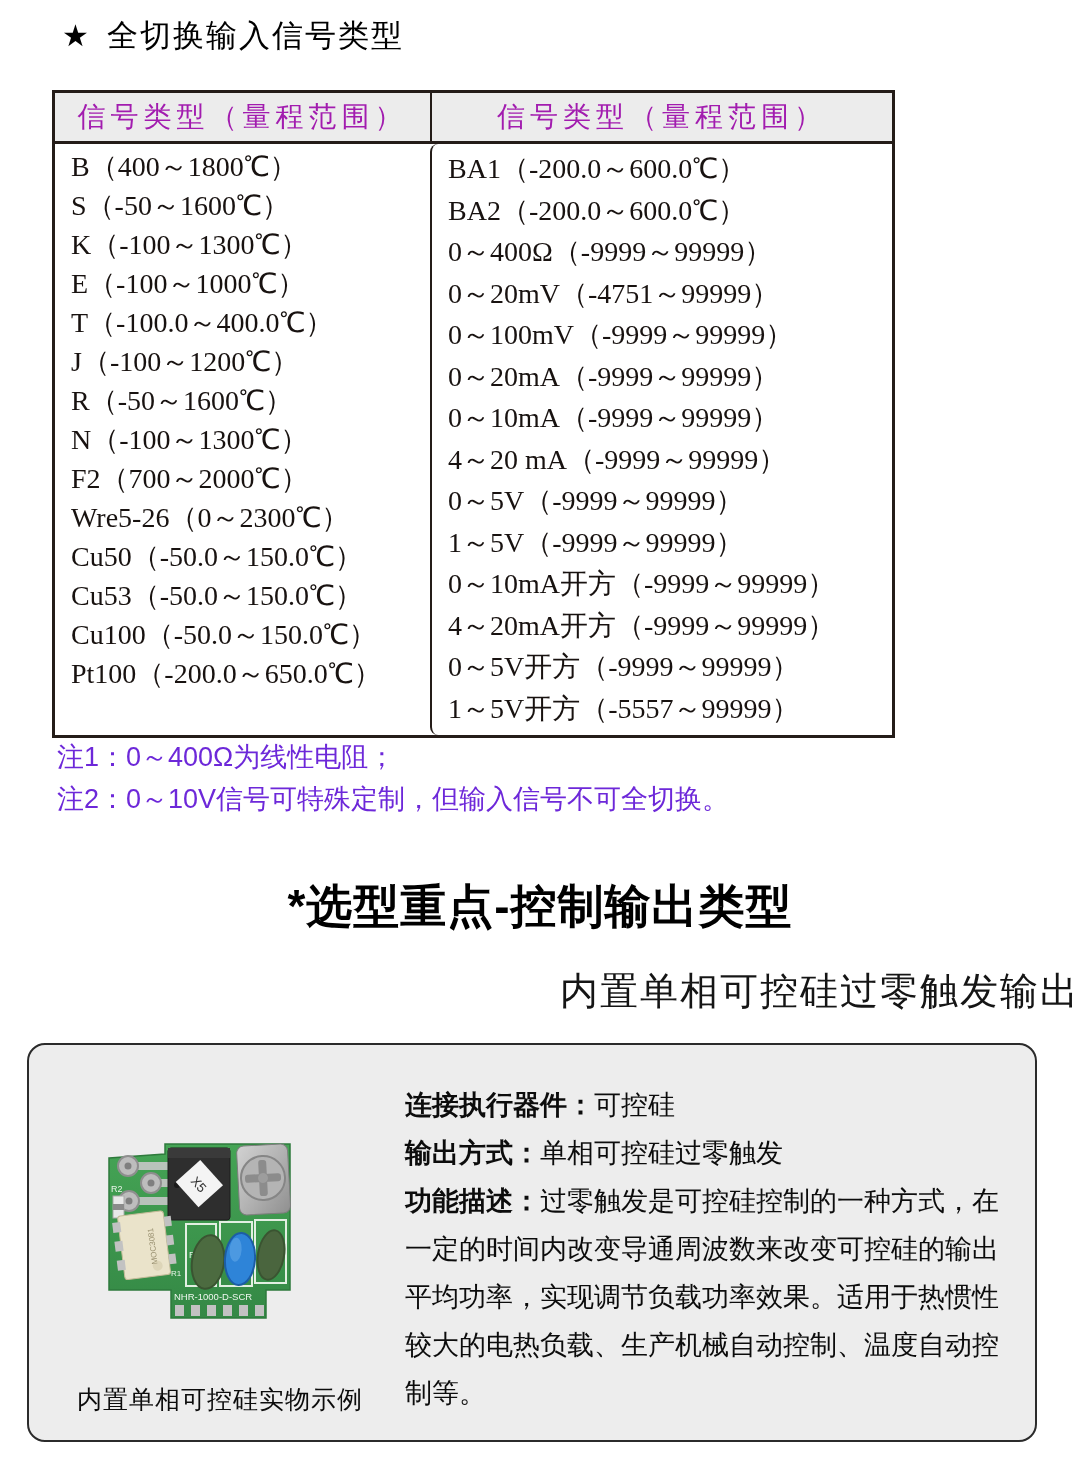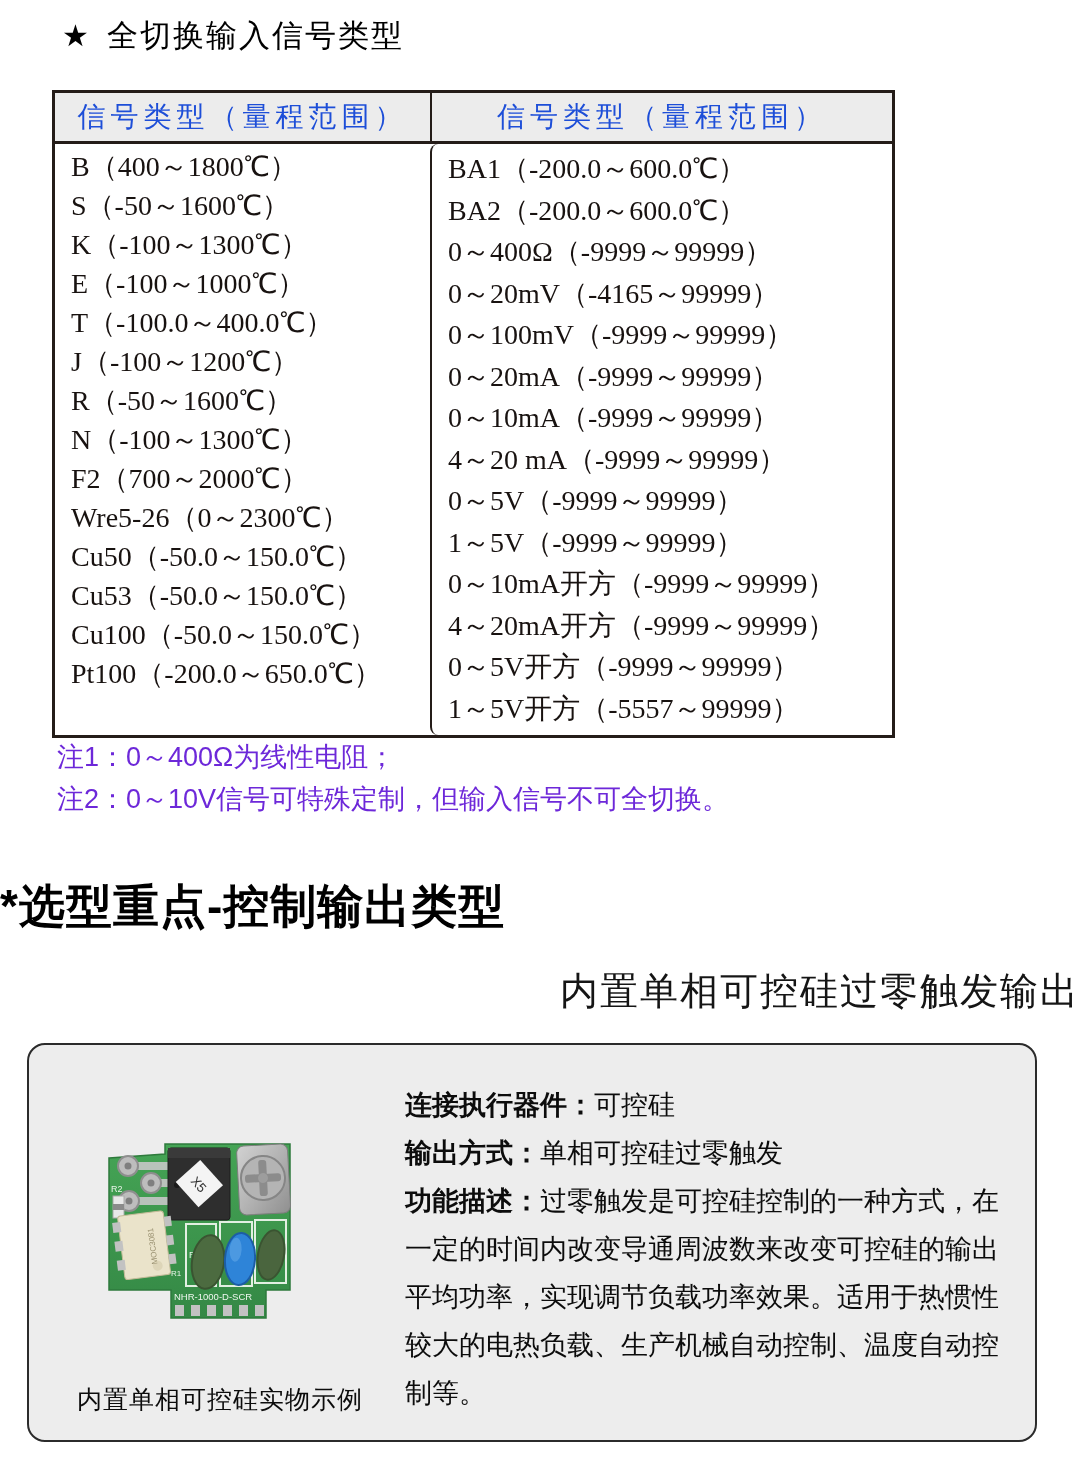--- a/index.html
+++ b/index.html
@@ -20,36 +20,36 @@
 
   
   .signal-table {
     position:absolute; left:52px; top:90px; width:843px;
     border:3px solid #241c18; background:#fff;
     font-family:"Liberation Serif", serif;
   }
   .thead { display:grid; grid-template-columns:375px 1fr; background:#ececec; border-bottom:3px solid #241c18; }
   .th {
     text-align:center; font-size:28px; letter-spacing:5px;
-    line-height:48px; color:#1d4ed8; white-space:nowrap;
+    line-height:48px; color:#a21caf; white-space:nowrap;
   }
   .th + .th { border-left:2px solid #241c18; }
   .tbody { display:grid; grid-template-columns:375px 1fr; }
   .col { padding:3px 0 6px 16px; font-size:28px; color:#181210;border-radius:8px; }
   .col.right { border-left:2px solid #241c18; padding-top:4px; }
   .col.left  .cell-line { line-height:39px; white-space:nowrap; }
   .col.right .cell-line { line-height:41.5px; white-space:nowrap; }
 
   
   .notes { position:absolute; left:57px; top:736px; font-size:27px; line-height:42px; color:#6d28d9; }
 
   
   .sec2-title {
     position:absolute; left:0; top:876px; width:100%;
-    text-align:left; font-size:46px; font-weight:bold; color:#000; letter-spacing:1px;
+    text-align:center; font-size:46px; font-weight:bold; color:#000; letter-spacing:1px;
   }
   .sec2-sub {
     position:absolute; left:0; top:966px; width:100%;
     text-align:right; font-size:38px; font-weight:normal; color:#151515; letter-spacing:2px;
   }
 
   
   .card {
     position:absolute; left:27px; top:1043px; width:1010px; height:399px;
     background:#ededed; border:2px solid #2b2b2b; border-radius:18px;
@@ -92,21 +92,21 @@
           <div class="cell-line">Wre5-26（0～2300℃）</div>
           <div class="cell-line">Cu50（-50.0～150.0℃）</div>
           <div class="cell-line">Cu53（-50.0～150.0℃）</div>
           <div class="cell-line">Cu100（-50.0～150.0℃）</div>
           <div class="cell-line">Pt100（-200.0～650.0℃）</div>
         </div>
       <div class="col right">
           <div class="cell-line">BA1（-200.0～600.0℃）</div>
           <div class="cell-line">BA2（-200.0～600.0℃）</div>
           <div class="cell-line">0～400Ω（-9999～99999）</div>
-          <div class="cell-line">0～20mV（-4165～99999）</div>
+          <div class="cell-line">0～20mV（-4751～99999）</div>
           <div class="cell-line">0～100mV（-9999～99999）</div>
           <div class="cell-line">0～20mA（-9999～99999）</div>
           <div class="cell-line">0～10mA（-9999～99999）</div>
           <div class="cell-line">4～20 mA（-9999～99999）</div>
           <div class="cell-line">0～5V（-9999～99999）</div>
           <div class="cell-line">1～5V（-9999～99999）</div>
           <div class="cell-line">0～10mA开方（-9999～99999）</div>
           <div class="cell-line">4～20mA开方（-9999～99999）</div>
           <div class="cell-line">0～5V开方（-9999～99999）</div>
           <div class="cell-line">1～5V开方（-5557～99999）</div>

